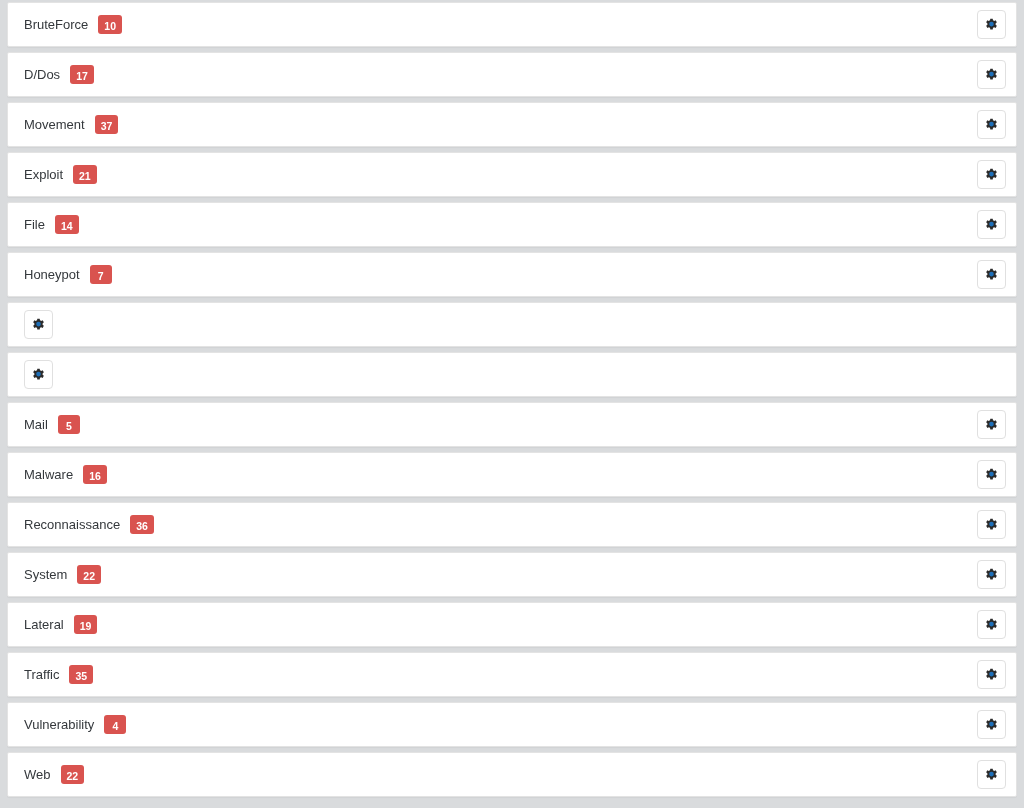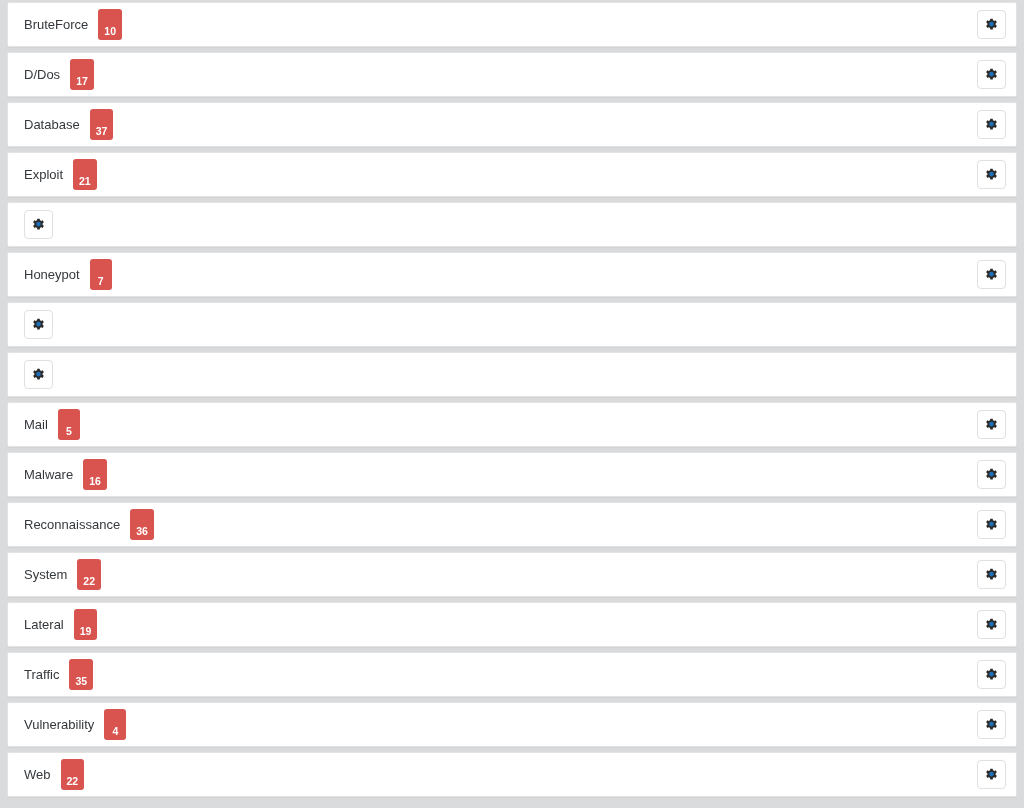--- a/index.html
+++ b/index.html
@@ -45,21 +45,21 @@
     font-size: 13px;
     color: #34383c;
     line-height: 1;
     white-space: nowrap;
   }
 
   .count-badge {
     display: inline-block;
     margin-left: 10px;
     min-width: 10px;
-    padding: 17px 6px 3px 6px;
+    padding: 6px 6px 3px 6px;
     background: #d9534f;
     color: #ffffff;
     font-size: 10.5px;
     font-weight: bold;
     line-height: 1;
     text-align: center;
     border-radius: 3px;
     vertical-align: middle;
   }
 
@@ -111,21 +111,21 @@
       <span>
         <svg class="gear-icon" viewBox="0 0 16 16" xmlns="http://www.w3.org/2000/svg" aria-hidden="true">
           <path fill="#2b2b2b" d="M9.3 0.6l0.25 1.72c0.45 0.15 0.87 0.37 1.25 0.64l1.6-0.68 1.3 2.25-1.35 1.1c0.04 0.24 0.06 0.48 0.06 0.73s-0.02 0.49-0.06 0.73l1.35 1.1-1.3 2.25-1.6-0.68c-0.38 0.27-0.8 0.49-1.25 0.64l-0.25 1.72h-2.6l-0.25-1.72c-0.45-0.15-0.87-0.37-1.25-0.64l-1.6 0.68-1.3-2.25 1.35-1.1c-0.04-0.24-0.06-0.48-0.06-0.73s0.02-0.49 0.06-0.73l-1.35-1.1 1.3-2.25 1.6 0.68c0.38-0.27 0.8-0.49 1.25-0.64l0.25-1.72z" transform="translate(0,1.2)"></path>
           <circle cx="8" cy="7.5" r="2.5" fill="#1d6fb8"></circle>
         </svg>
       </span>
     </button>
   </div>
     <div class="category-row">
     <div class="category-left">
-      <span class="category-label">Database</span>
+      <span class="category-label">Movement</span>
       <span class="count-badge">37</span>
     </div>
     <button class="settings-button" type="button" title="Settings">
       <span>
         <svg class="gear-icon" viewBox="0 0 16 16" xmlns="http://www.w3.org/2000/svg" aria-hidden="true">
           <path fill="#2b2b2b" d="M9.3 0.6l0.25 1.72c0.45 0.15 0.87 0.37 1.25 0.64l1.6-0.68 1.3 2.25-1.35 1.1c0.04 0.24 0.06 0.48 0.06 0.73s-0.02 0.49-0.06 0.73l1.35 1.1-1.3 2.25-1.6-0.68c-0.38 0.27-0.8 0.49-1.25 0.64l-0.25 1.72h-2.6l-0.25-1.72c-0.45-0.15-0.87-0.37-1.25-0.64l-1.6 0.68-1.3-2.25 1.35-1.1c-0.04-0.24-0.06-0.48-0.06-0.73s0.02-0.49 0.06-0.73l-1.35-1.1 1.3-2.25 1.6 0.68c0.38-0.27 0.8-0.49 1.25-0.64l0.25-1.72z" transform="translate(0,1.2)"></path>
           <circle cx="8" cy="7.5" r="2.5" fill="#1d6fb8"></circle>
         </svg>
       </span>
     </button>
@@ -138,20 +138,24 @@
     <button class="settings-button" type="button" title="Settings">
       <span>
         <svg class="gear-icon" viewBox="0 0 16 16" xmlns="http://www.w3.org/2000/svg" aria-hidden="true">
           <path fill="#2b2b2b" d="M9.3 0.6l0.25 1.72c0.45 0.15 0.87 0.37 1.25 0.64l1.6-0.68 1.3 2.25-1.35 1.1c0.04 0.24 0.06 0.48 0.06 0.73s-0.02 0.49-0.06 0.73l1.35 1.1-1.3 2.25-1.6-0.68c-0.38 0.27-0.8 0.49-1.25 0.64l-0.25 1.72h-2.6l-0.25-1.72c-0.45-0.15-0.87-0.37-1.25-0.64l-1.6 0.68-1.3-2.25 1.35-1.1c-0.04-0.24-0.06-0.48-0.06-0.73s0.02-0.49 0.06-0.73l-1.35-1.1 1.3-2.25 1.6 0.68c0.38-0.27 0.8-0.49 1.25-0.64l0.25-1.72z" transform="translate(0,1.2)"></path>
           <circle cx="8" cy="7.5" r="2.5" fill="#1d6fb8"></circle>
         </svg>
       </span>
     </button>
   </div>
     <div class="category-row">
+    <div class="category-left">
+      <span class="category-label">File</span>
+      <span class="count-badge">14</span>
+    </div>
     <button class="settings-button" type="button" title="Settings">
       <span>
         <svg class="gear-icon" viewBox="0 0 16 16" xmlns="http://www.w3.org/2000/svg" aria-hidden="true">
           <path fill="#2b2b2b" d="M9.3 0.6l0.25 1.72c0.45 0.15 0.87 0.37 1.25 0.64l1.6-0.68 1.3 2.25-1.35 1.1c0.04 0.24 0.06 0.48 0.06 0.73s-0.02 0.49-0.06 0.73l1.35 1.1-1.3 2.25-1.6-0.68c-0.38 0.27-0.8 0.49-1.25 0.64l-0.25 1.72h-2.6l-0.25-1.72c-0.45-0.15-0.87-0.37-1.25-0.64l-1.6 0.68-1.3-2.25 1.35-1.1c-0.04-0.24-0.06-0.48-0.06-0.73s0.02-0.49 0.06-0.73l-1.35-1.1 1.3-2.25 1.6 0.68c0.38-0.27 0.8-0.49 1.25-0.64l0.25-1.72z" transform="translate(0,1.2)"></path>
           <circle cx="8" cy="7.5" r="2.5" fill="#1d6fb8"></circle>
         </svg>
       </span>
     </button>
   </div>
     <div class="category-row">

